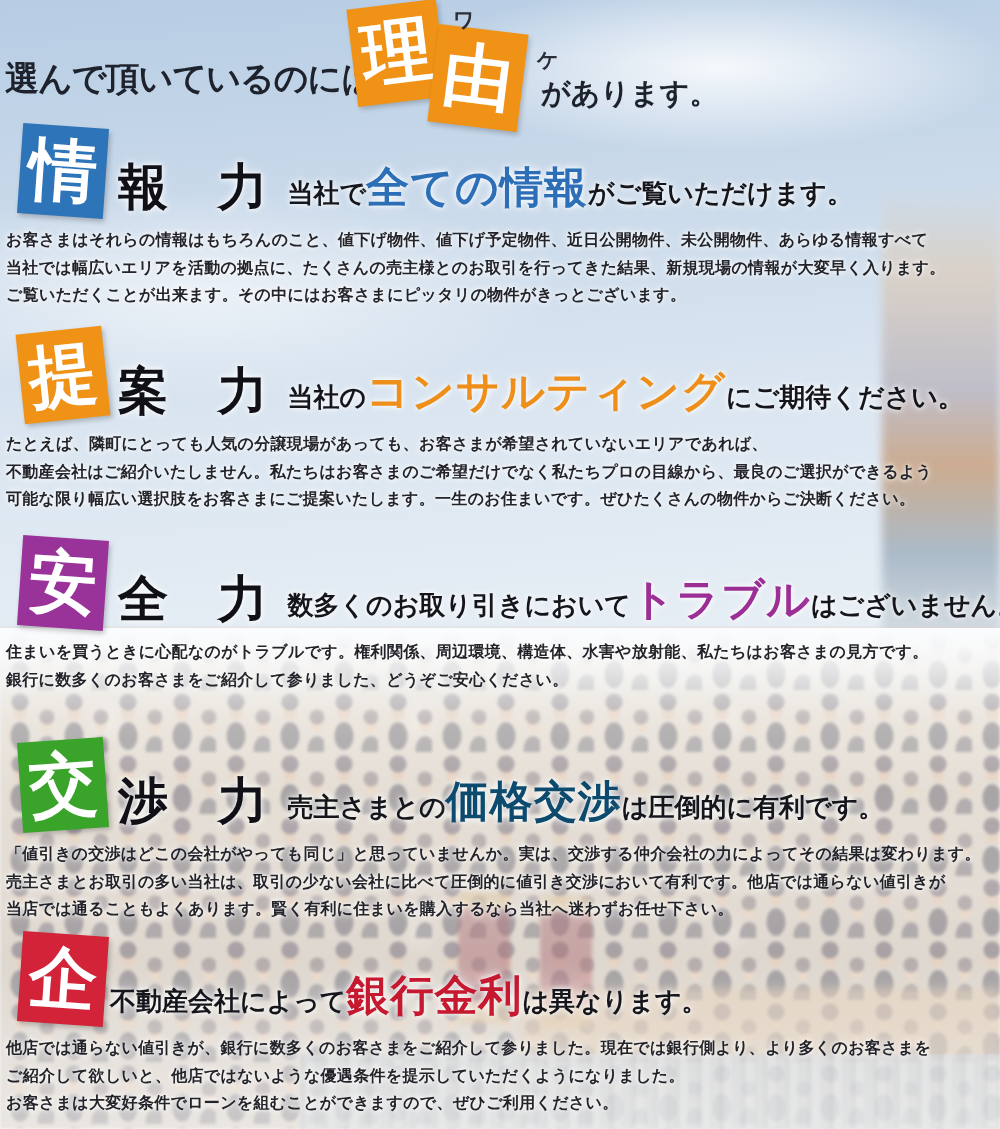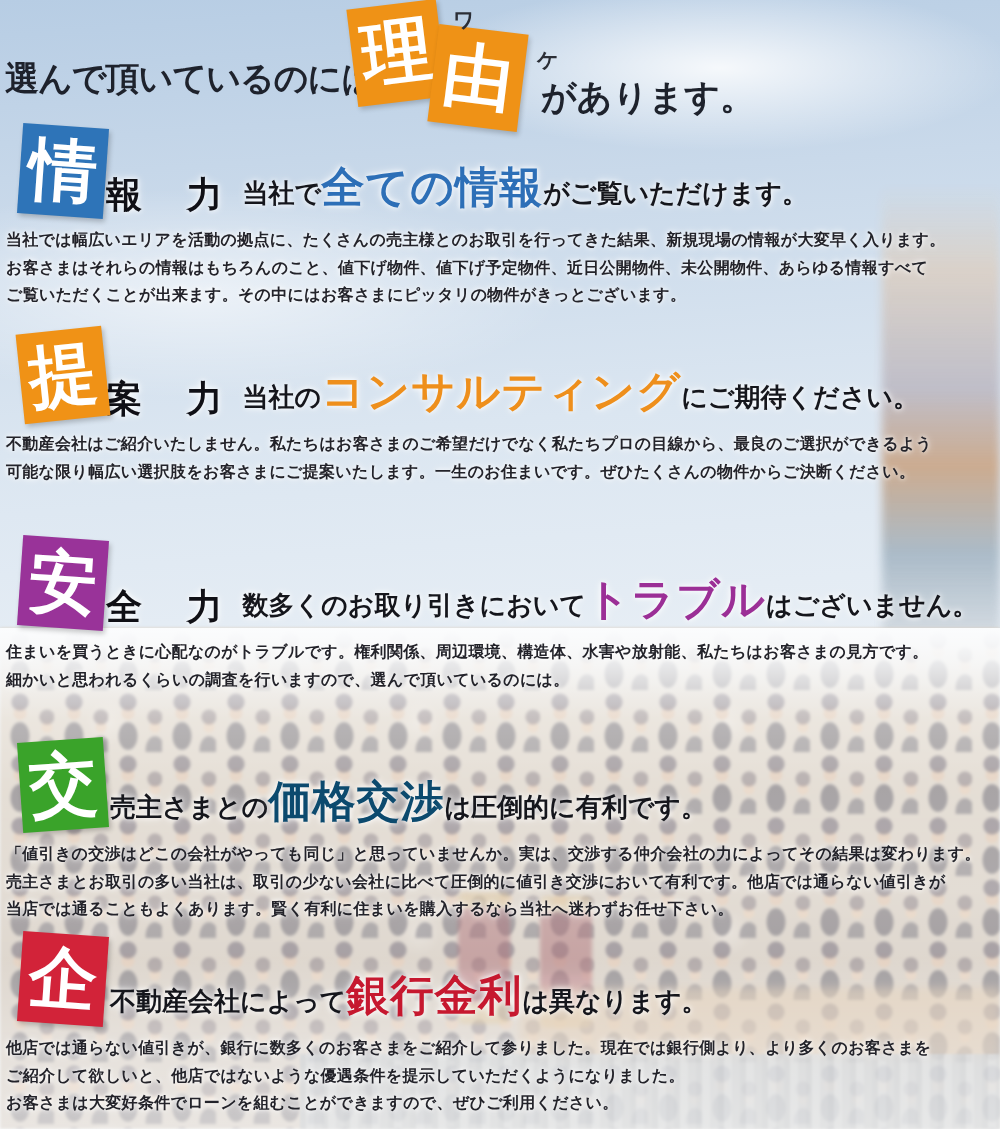--- a/index.html
+++ b/index.html
@@ -73,37 +73,37 @@
   }
   .reason-box{
     position:absolute;width:90px;height:98px;display:flex;align-items:center;justify-content:center;
     color:#fff;font-size:70px;font-weight:bold;box-shadow:2px 3px 5px rgba(0,0,0,.2);
   }
   .reason-box.r1{left:352px;top:4px;transform:rotate(-7deg);}
   .reason-box.r2{left:433px;top:29px;transform:rotate(7deg);}
   .furigana{position:absolute;font-size:21px;font-weight:bold;color:#2b2e36;}
   .furigana.f1{left:453px;top:6px;}
   .furigana.f2{left:537px;top:46px;}
-  .top-suffix{position:absolute;left:541px;top:74px;font-size:35px;font-weight:bold;color:#1e222c;}
+  .top-suffix{position:absolute;left:541px;top:74px;font-size:29px;font-weight:bold;color:#1e222c;}
   
   .section{position:absolute;left:0;right:0;z-index:5;}
   .sec-1{top:124px;} .sec-2{top:328px;} .sec-3{top:536px;} .sec-4{top:738px;} .sec-5{top:932px;}
   .sec-head{display:flex;align-items:flex-end;padding-left:20px;height:92px;}
   .kanji-box{
     flex:none;width:86px;height:90px;display:flex;align-items:center;justify-content:center;
     color:#fff;font-size:68px;font-weight:bold;box-shadow:2px 3px 5px rgba(0,0,0,.22);
   }
   .sec-1 .kanji-box{transform:rotate(4deg);}
   .sec-2 .kanji-box{transform:rotate(-6deg);}
   .sec-3 .kanji-box{transform:rotate(4deg);}
   .sec-4 .kanji-box{transform:rotate(-4deg);}
   .sec-5 .kanji-box{transform:rotate(4deg);}
   .sec-title{
-    font-size:36px;font-weight:bold;color:#101016;letter-spacing:16px;
-    line-height:1;margin-left:0;padding-bottom:4px;white-space:nowrap;
+    font-size:50px;font-weight:bold;color:#101016;letter-spacing:16px;
+    line-height:1;margin-left:12px;padding-bottom:4px;white-space:nowrap;
     text-shadow:0 0 5px rgba(255,255,255,.95),0 0 10px rgba(255,255,255,.8);
   }
   .sec-headline{
     margin-left:4px;padding-bottom:7px;line-height:1;white-space:nowrap;
     text-shadow:0 0 5px rgba(255,255,255,.95),0 0 10px rgba(255,255,255,.8);
   }
   .hl-lead,.hl-tail{font-size:26px;font-weight:bold;color:#15161c;}
   .hl-accent{font-size:43px;font-weight:bold;letter-spacing:1px;}
   .sec-body{
     margin:10px 0 0 6px;font-size:16px;font-weight:bold;color:#23232a;
@@ -134,53 +134,55 @@
   <span class="top-suffix">があります。</span>
 </div>
 
 <div class="section sec-1">
   <div class="sec-head">
     <span class="kanji-box" style="background: rgb(46, 116, 184);">情</span>
     <span class="sec-title">報 力</span>
     <span class="sec-headline"><span class="hl-lead">当社で</span><span class="hl-accent" style="color: rgb(45, 111, 183);">全ての情報</span><span class="hl-tail">がご覧いただけます。</span></span>
   </div>
   <div class="sec-body">
+    <div class="body-line">お客さまはそれらの情報はもちろんのこと、値下げ物件、値下げ予定物件、近日公開物件、未公開物件、あらゆる情報すべて</div>
     <div class="body-line">当社では幅広いエリアを活動の拠点に、たくさんの売主様とのお取引を行ってきた結果、新規現場の情報が大変早く入ります。</div>
-    <div class="body-line">お客さまはそれらの情報はもちろんのこと、値下げ物件、値下げ予定物件、近日公開物件、未公開物件、あらゆる情報すべて</div>
     <div class="body-line">ご覧いただくことが出来ます。その中にはお客さまにピッタリの物件がきっとございます。</div>
   </div>
 </div>
 
 <div class="section sec-2">
   <div class="sec-head">
     <span class="kanji-box" style="background: rgb(240, 146, 22);">提</span>
     <span class="sec-title">案 力</span>
     <span class="sec-headline"><span class="hl-lead">当社の</span><span class="hl-accent" style="color: rgb(238, 143, 28);">コンサルティング</span><span class="hl-tail">にご期待ください。</span></span>
   </div>
   <div class="sec-body">
+    <div class="body-line">たとえば、隣町にとっても人気の分譲現場があっても、お客さまが希望されていないエリアであれば、</div>
     <div class="body-line">不動産会社はご紹介いたしません。私たちはお客さまのご希望だけでなく私たちプロの目線から、最良のご選択ができるよう</div>
     <div class="body-line">可能な限り幅広い選択肢をお客さまにご提案いたします。一生のお住まいです。ぜひたくさんの物件からご決断ください。</div>
   </div>
 </div>
 
 <div class="section sec-3">
   <div class="sec-head">
     <span class="kanji-box" style="background: rgb(153, 51, 153);">安</span>
     <span class="sec-title">全 力</span>
     <span class="sec-headline"><span class="hl-lead">数多くのお取り引きにおいて</span><span class="hl-accent" style="color: rgb(155, 47, 150);">トラブル</span><span class="hl-tail">はございません。</span></span>
   </div>
   <div class="sec-body">
     <div class="body-line">住まいを買うときに心配なのがトラブルです。権利関係、周辺環境、構造体、水害や放射能、私たちはお客さまの見方です。</div>
-    <div class="body-line">細かいと思われるくらいの調査を行いますので、選んで頂いているのには。</div>
+    <div class="body-line">銀行に数多くのお客さまをご紹介して参りました、どうぞご安心ください。</div>
   </div>
 </div>
 
 <div class="section sec-4">
   <div class="sec-head">
     <span class="kanji-box" style="background: rgb(58, 163, 42);">交</span>
+    <span class="sec-title">渉 力</span>
     <span class="sec-headline"><span class="hl-lead">売主さまとの</span><span class="hl-accent" style="color: #0c4a6e;">価格交渉</span><span class="hl-tail">は圧倒的に有利です。</span></span>
   </div>
   <div class="sec-body">
     <div class="body-line">「値引きの交渉はどこの会社がやっても同じ」と思っていませんか。実は、交渉する仲介会社の力によってその結果は変わります。</div>
     <div class="body-line">売主さまとお取引の多い当社は、取引の少ない会社に比べて圧倒的に値引き交渉において有利です。他店では通らない値引きが</div>
     <div class="body-line">当店では通ることもよくあります。賢く有利に住まいを購入するなら当社へ迷わずお任せ下さい。</div>
   </div>
 </div>
 
 <div class="section sec-5">

